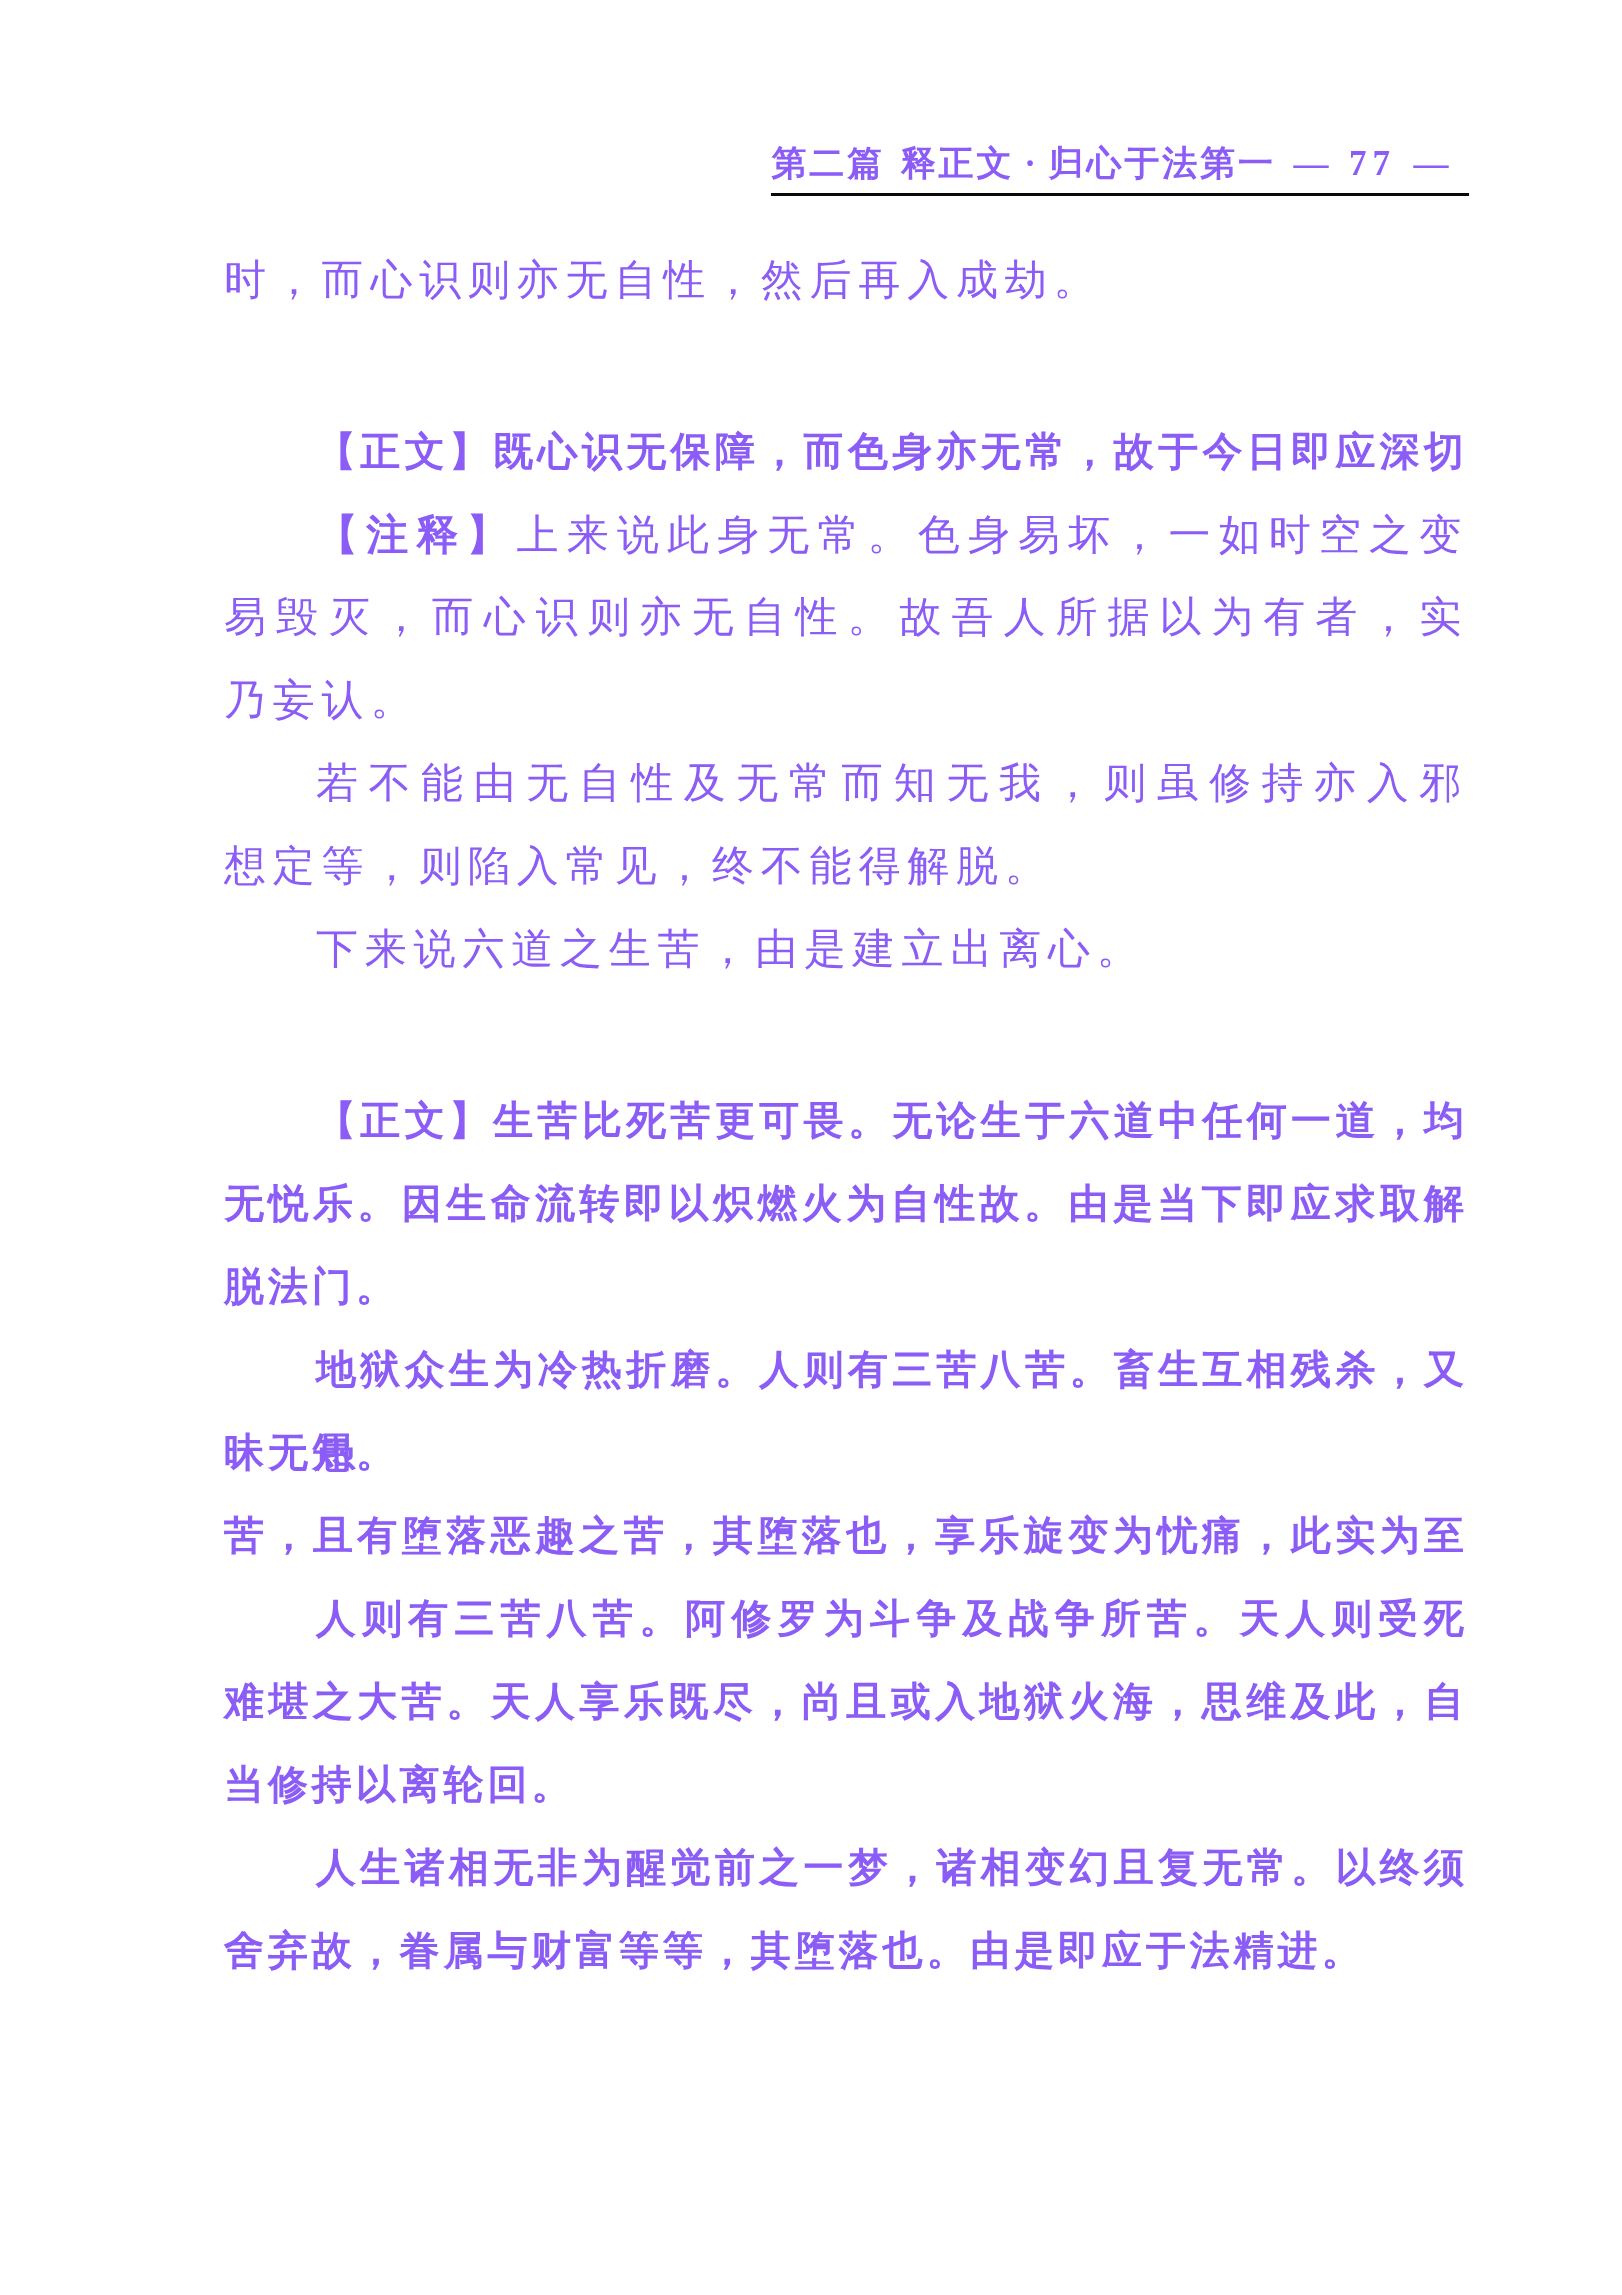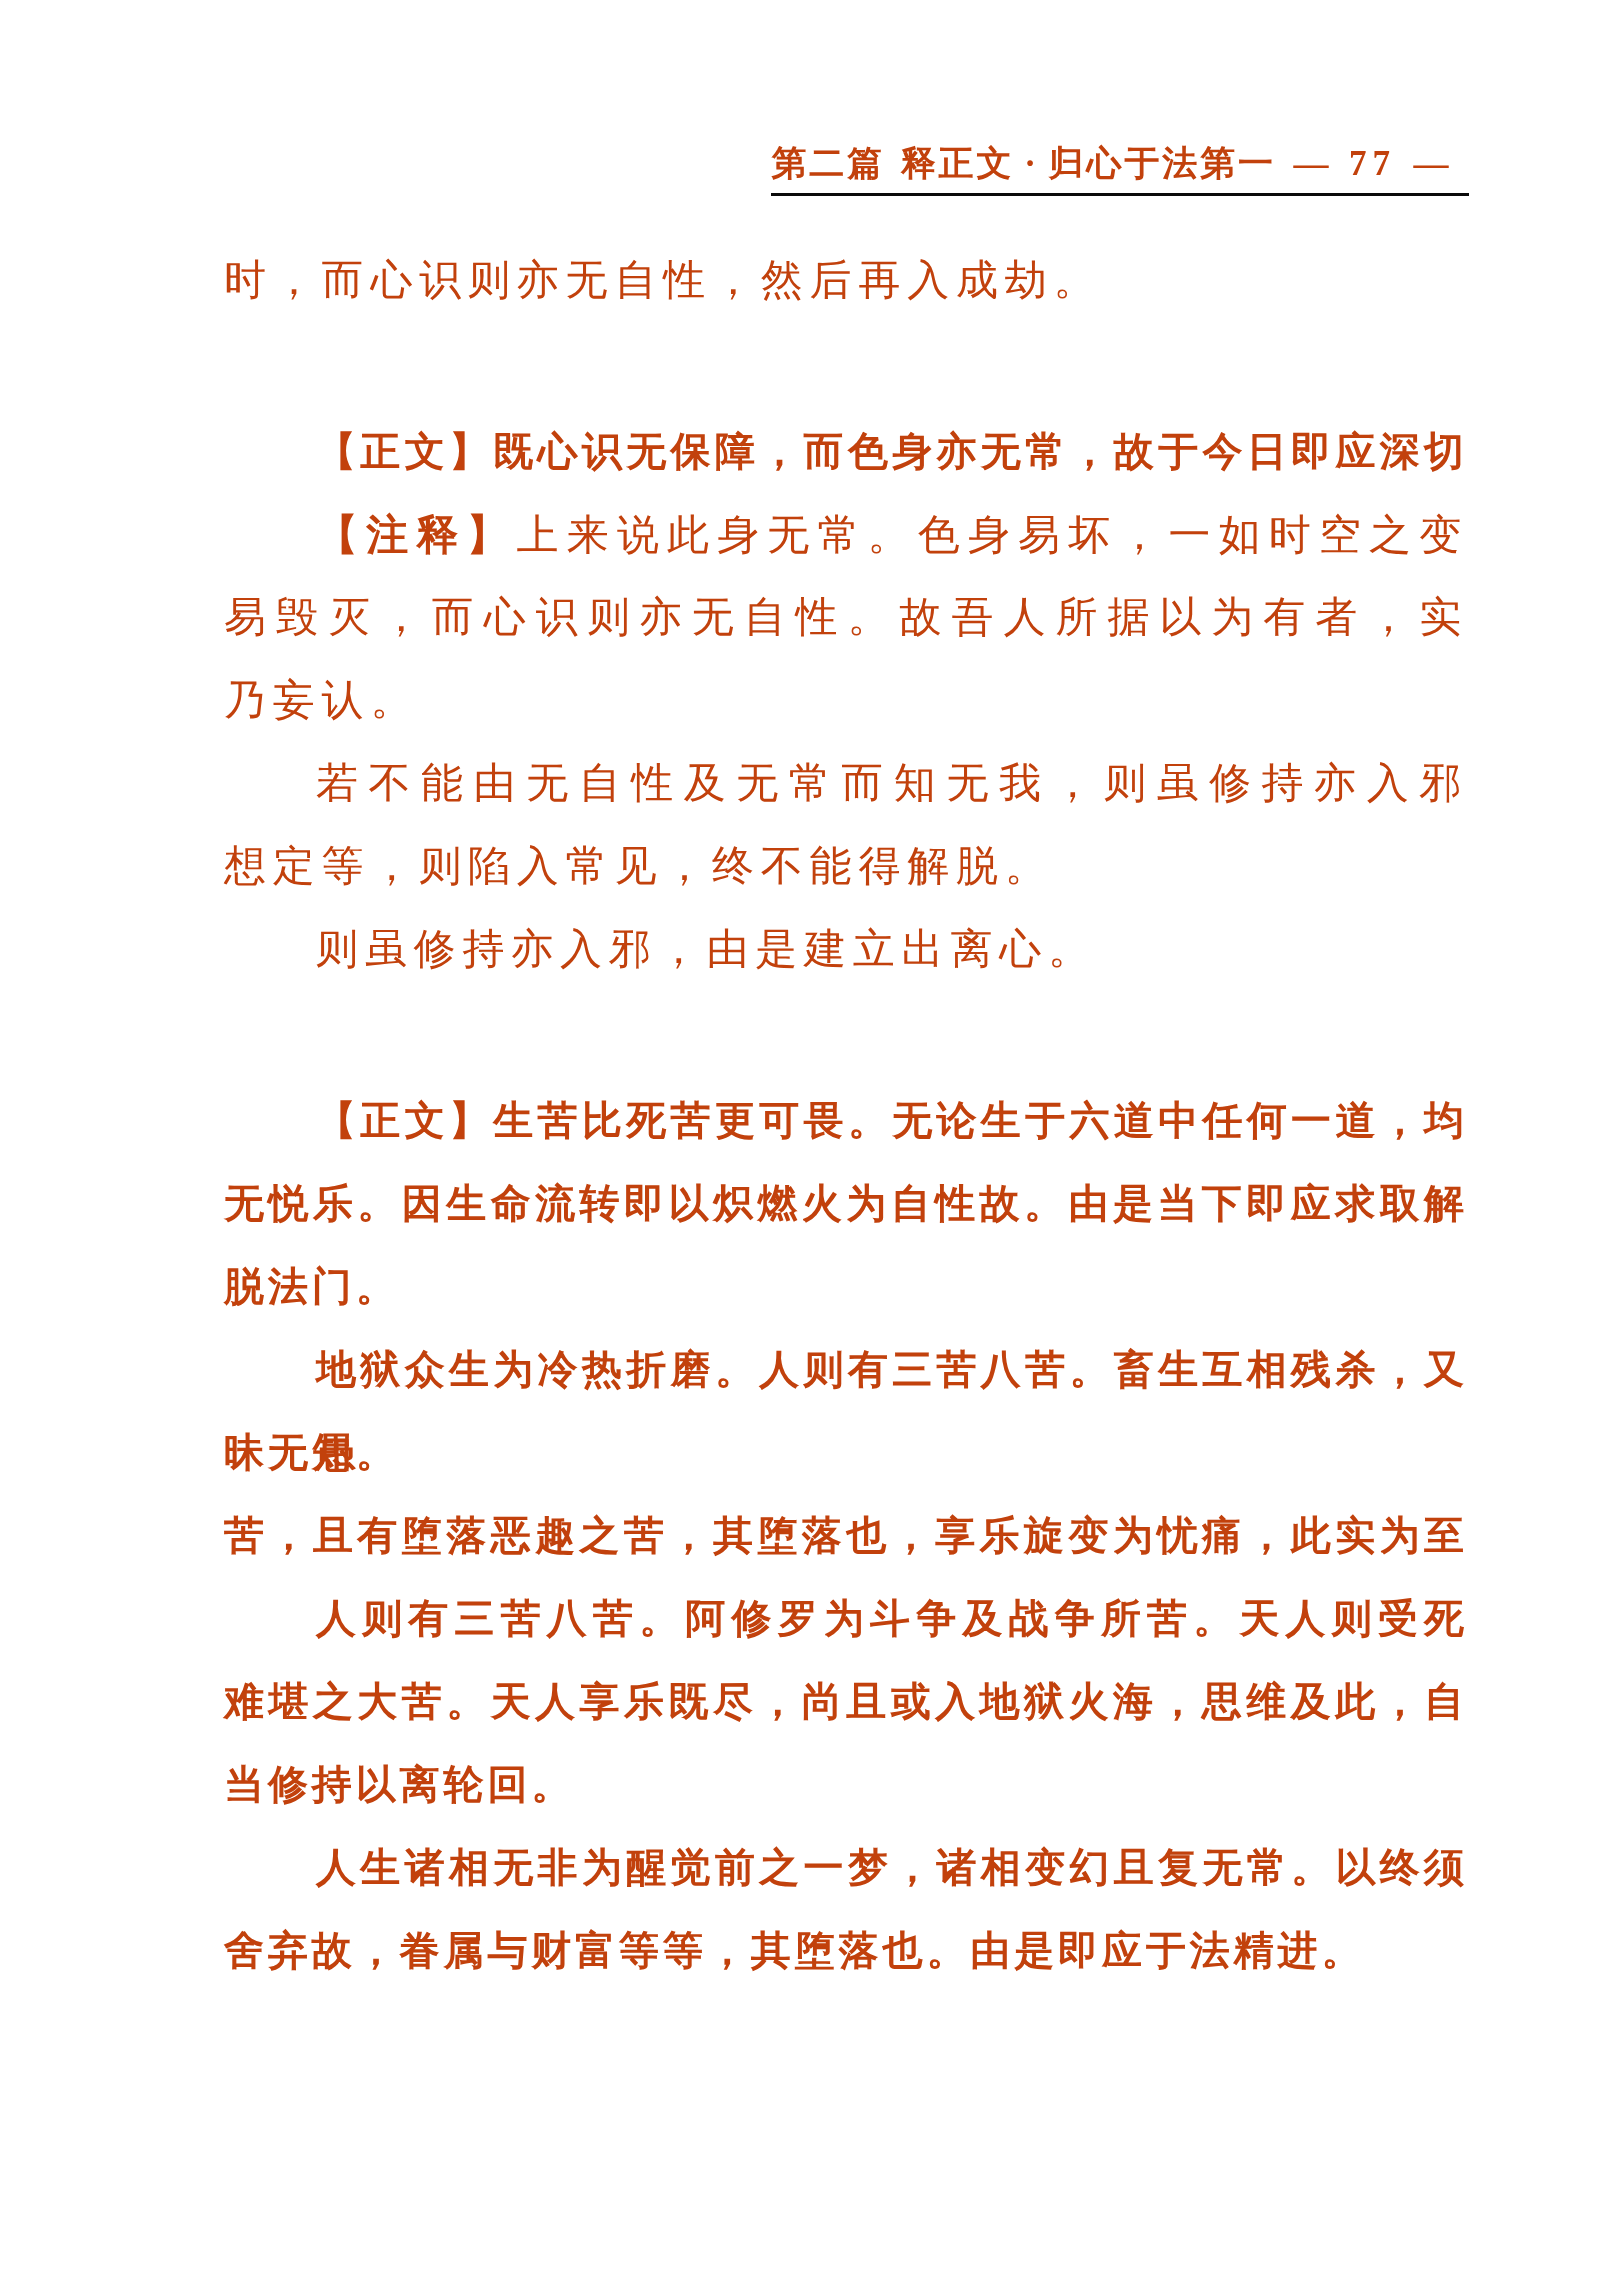--- a/index.html
+++ b/index.html
@@ -6,21 +6,21 @@
     margin: 0;
     padding: 0;
     background: #ffffff;
   }
   .page {
     position: relative;
     width: 1623px;
     height: 2296px;
     background: #ffffff;
     overflow: hidden;
-    color: #c2410c;
+    color: #8b5cf6;
   }
   
   .running-head {
     position: absolute;
     top: 144px;
     right: 154px;
     border-bottom: 3.9px solid #0a0a0a;
     padding-bottom: 9.8px;
     white-space: nowrap;
     font-family: "Liberation Serif", "DejaVu Serif", serif;
@@ -93,21 +93,21 @@
 
     <div class="line serif fill">易毁灭，而心识则亦无自性。故吾人所据以为有者，实</div>
 
     <div class="line serif">乃妄认。</div>
 
     <div class="line serif indent fill">若不能由无自性及无常而知无我，则虽修持亦入邪</div>
 
 
     <div class="line serif">想定等，则陷入常见，终不能得解脱。</div>
 
-    <div class="line serif indent">则虽修持亦入邪，由是建立出离心。</div>
+    <div class="line serif indent">下来说六道之生苦，由是建立出离心。</div>
 
     <div class="line goth indent fill gap-before">
       <span class="label">【正文】</span><span>生苦比死苦更可畏。无论生于六道中任何一道，均</span>
     </div>
 
     <div class="line goth fill">无悦乐。因生命流转即以炽燃火为自性故。由是当下即应求取解</div>
 
     <div class="line goth">脱法门。</div>
 
     <div class="line goth indent fill">地狱众生为冷热折磨。人则有三苦八苦。畜生互相残杀，又愚</div>

